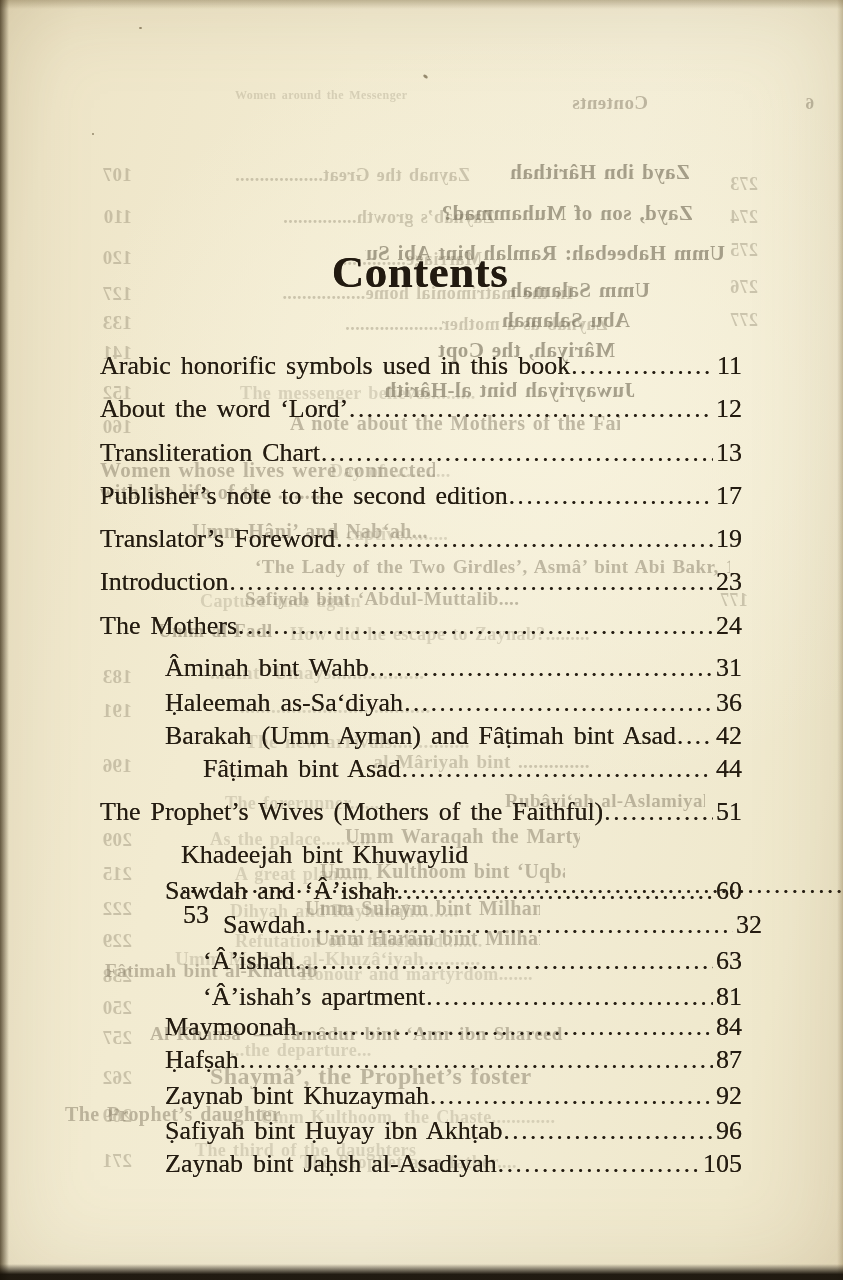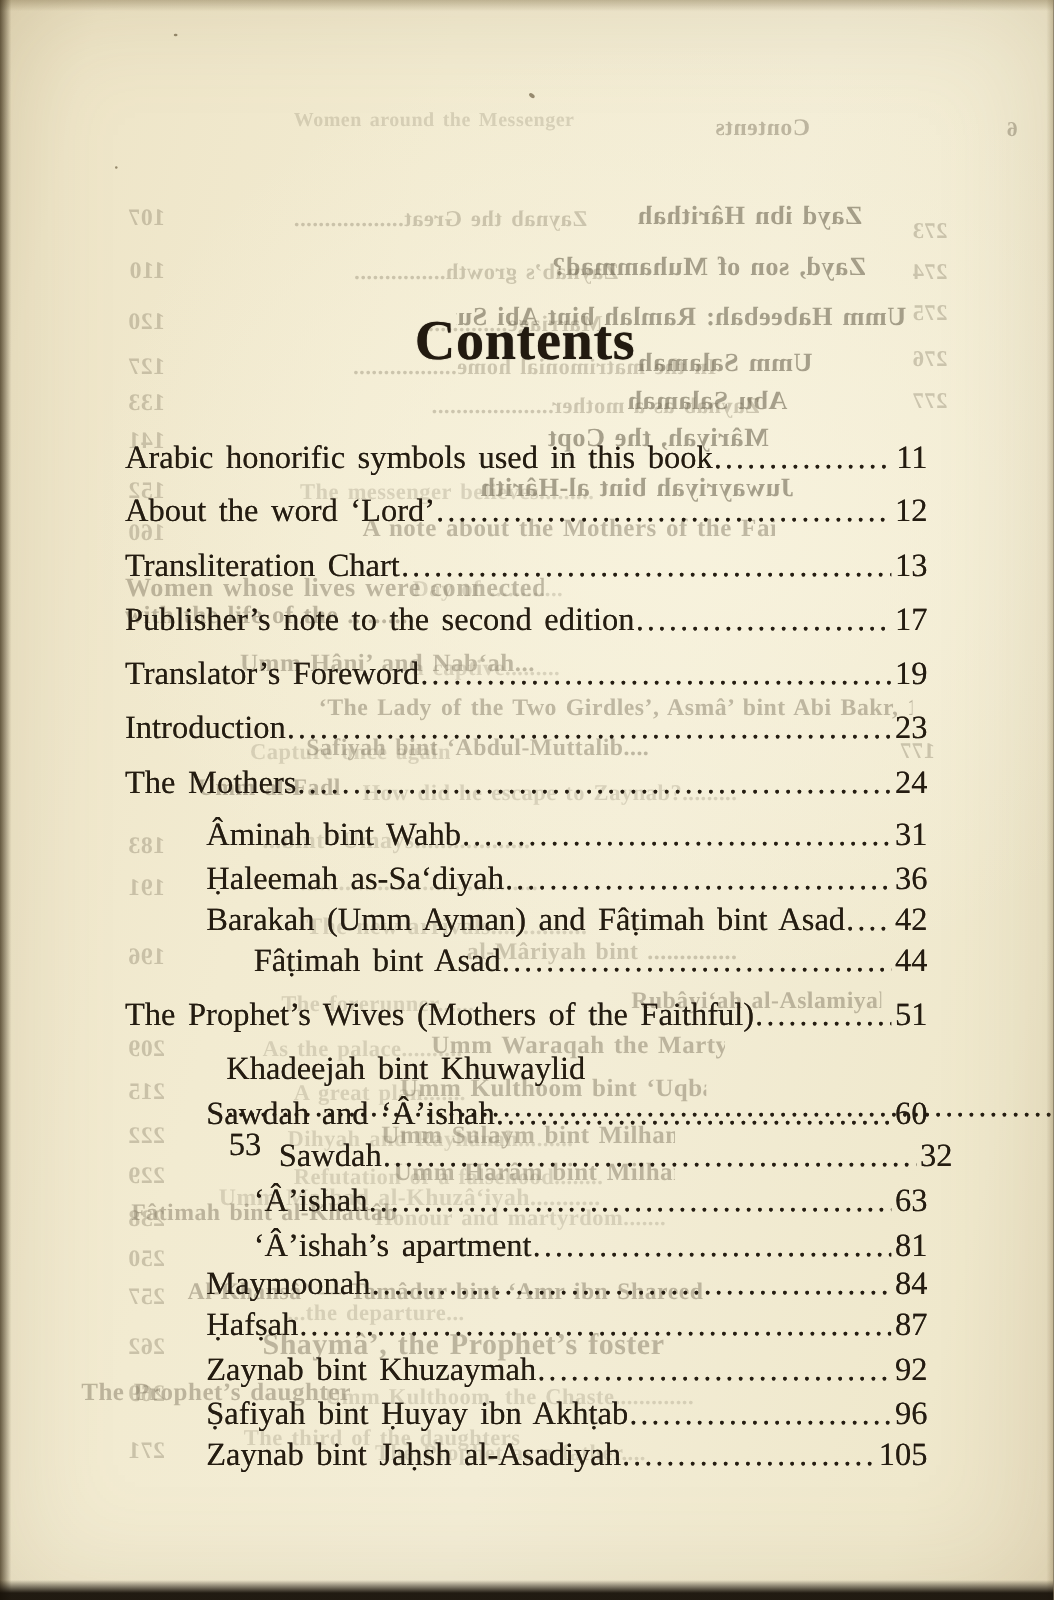--- a/index.html
+++ b/index.html
@@ -50,21 +50,21 @@
   .speck1{left:423px;top:75px;width:5px;height:3px;transform:rotate(35deg);}
   .speck2{left:139px;top:27px;width:3px;height:2px;}
   .speck3{left:92px;top:133px;width:2px;height:2px;}
 </style>
 </head>
 <body>
 
 <div class="page">
 
   <div style="position:absolute;inset:0;">
-      <div class="bleed f2" style="top: 88px; left: 235px; width: 310px; font-size: 16px;">Women around the Messenger</div>
+      <div class="bleed f2" style="top: 88px; left: 235px; width: 310px; font-size: 12px;">Women around the Messenger</div>
       <div class="bleed m mir" style="top: 92px; left: 538px; width: 110px; font-size: 19px;">Contents</div>
       <div class="bleed m mir" style="top: 94px; left: 792px; width: 22px; font-size: 17px;">6</div>
       <div class="bleed f mir" style="top: 165px; left: 170px; width: 300px; font-size: 18px;">Zaynab the Great..................</div>
       <div class="bleed d mir" style="top: 160px; left: 465px; width: 225px; font-size: 21px;">Zayd ibn Hârithah</div>
       <div class="bleed f mir" style="top: 164px; left: 88px; width: 44px; font-size: 19px;">107</div>
       <div class="bleed f mir" style="top: 174px; left: 716px; width: 42px; font-size: 18px;">273</div>
       <div class="bleed f mir" style="top: 207px; left: 205px; width: 290px; font-size: 18px;">Zaynab’s growth...............</div>
       <div class="bleed d mir" style="top: 201px; left: 418px; width: 275px; font-size: 21px;">Zayd, son of Muhammad?</div>
       <div class="bleed f mir" style="top: 206px; left: 88px; width: 44px; font-size: 19px;">110</div>
       <div class="bleed f mir" style="top: 207px; left: 716px; width: 42px; font-size: 18px;">274</div>

